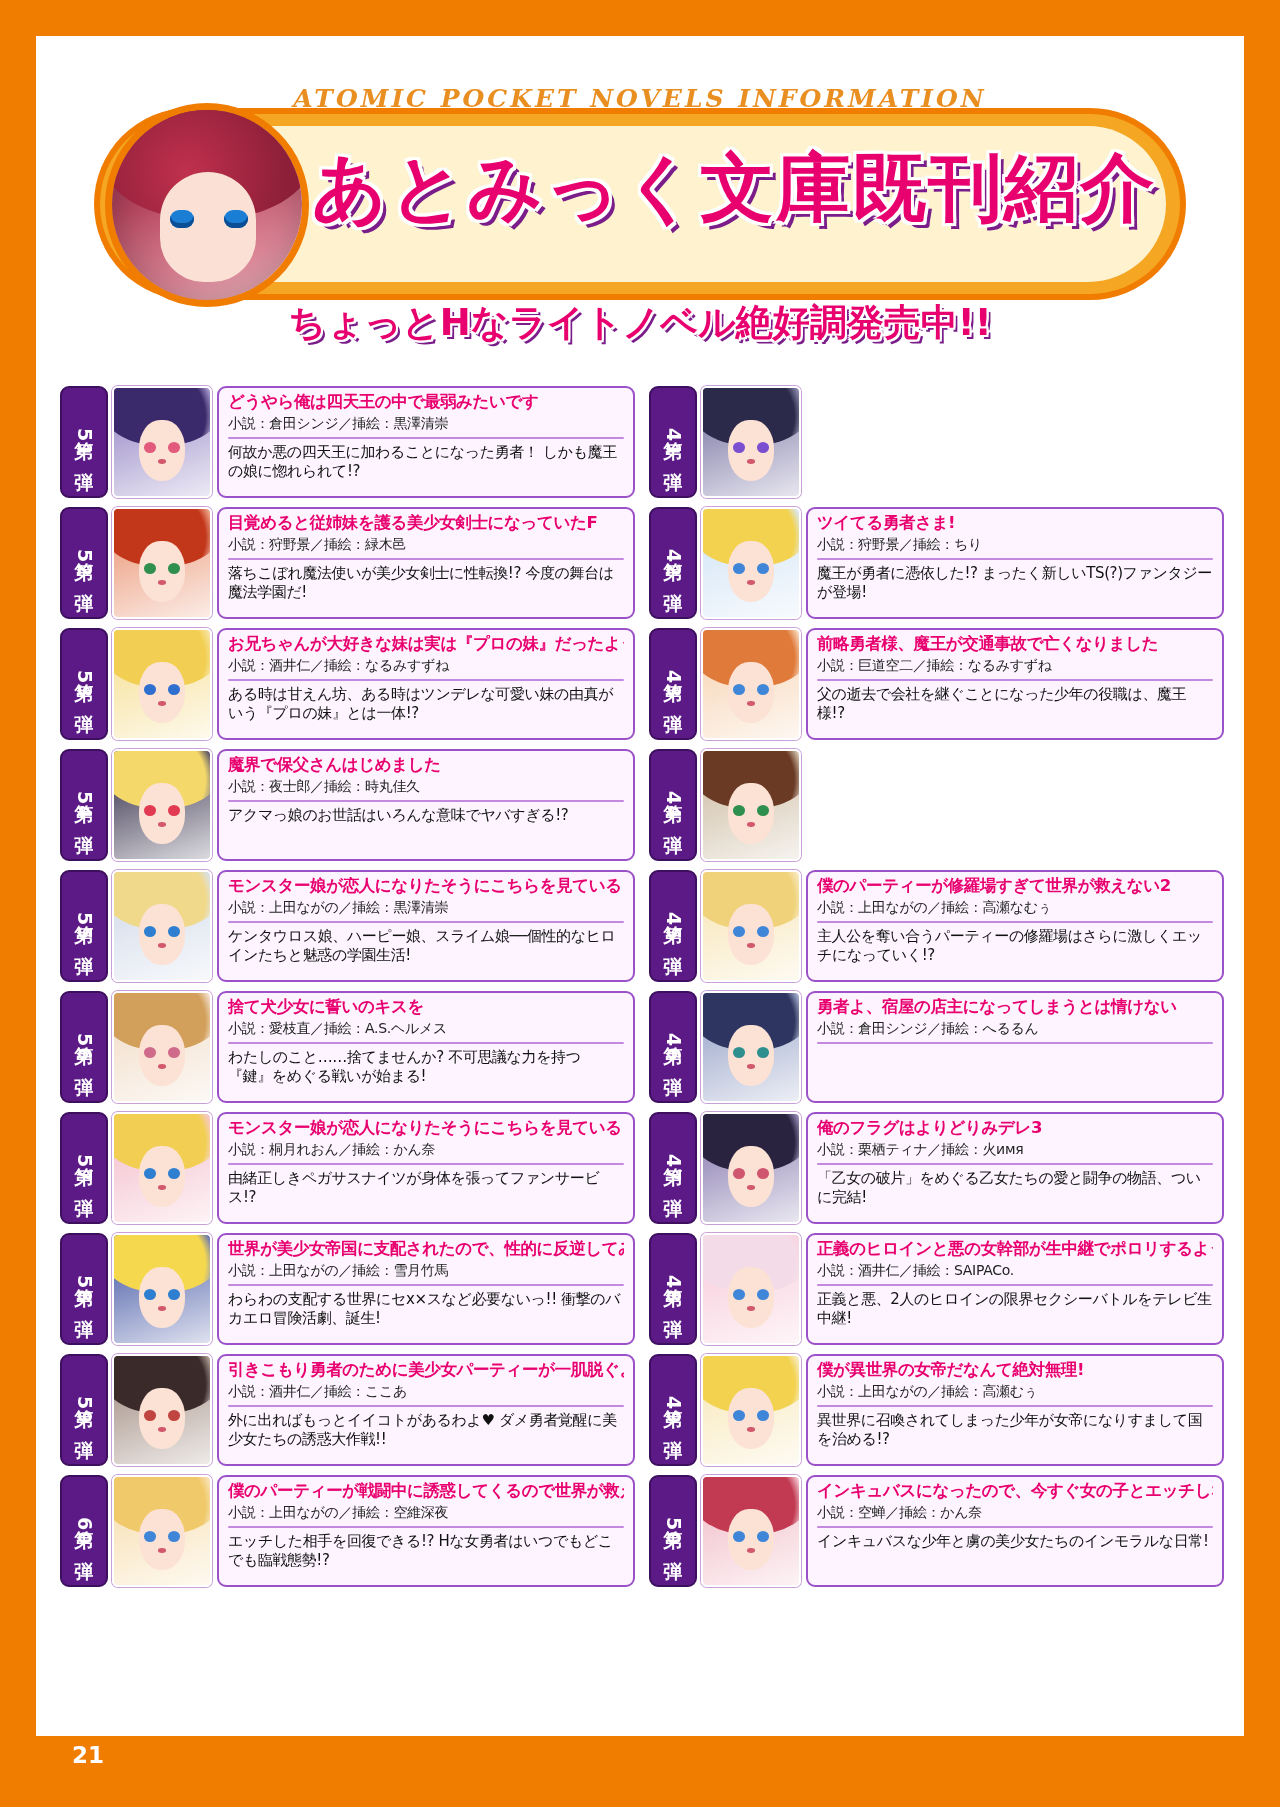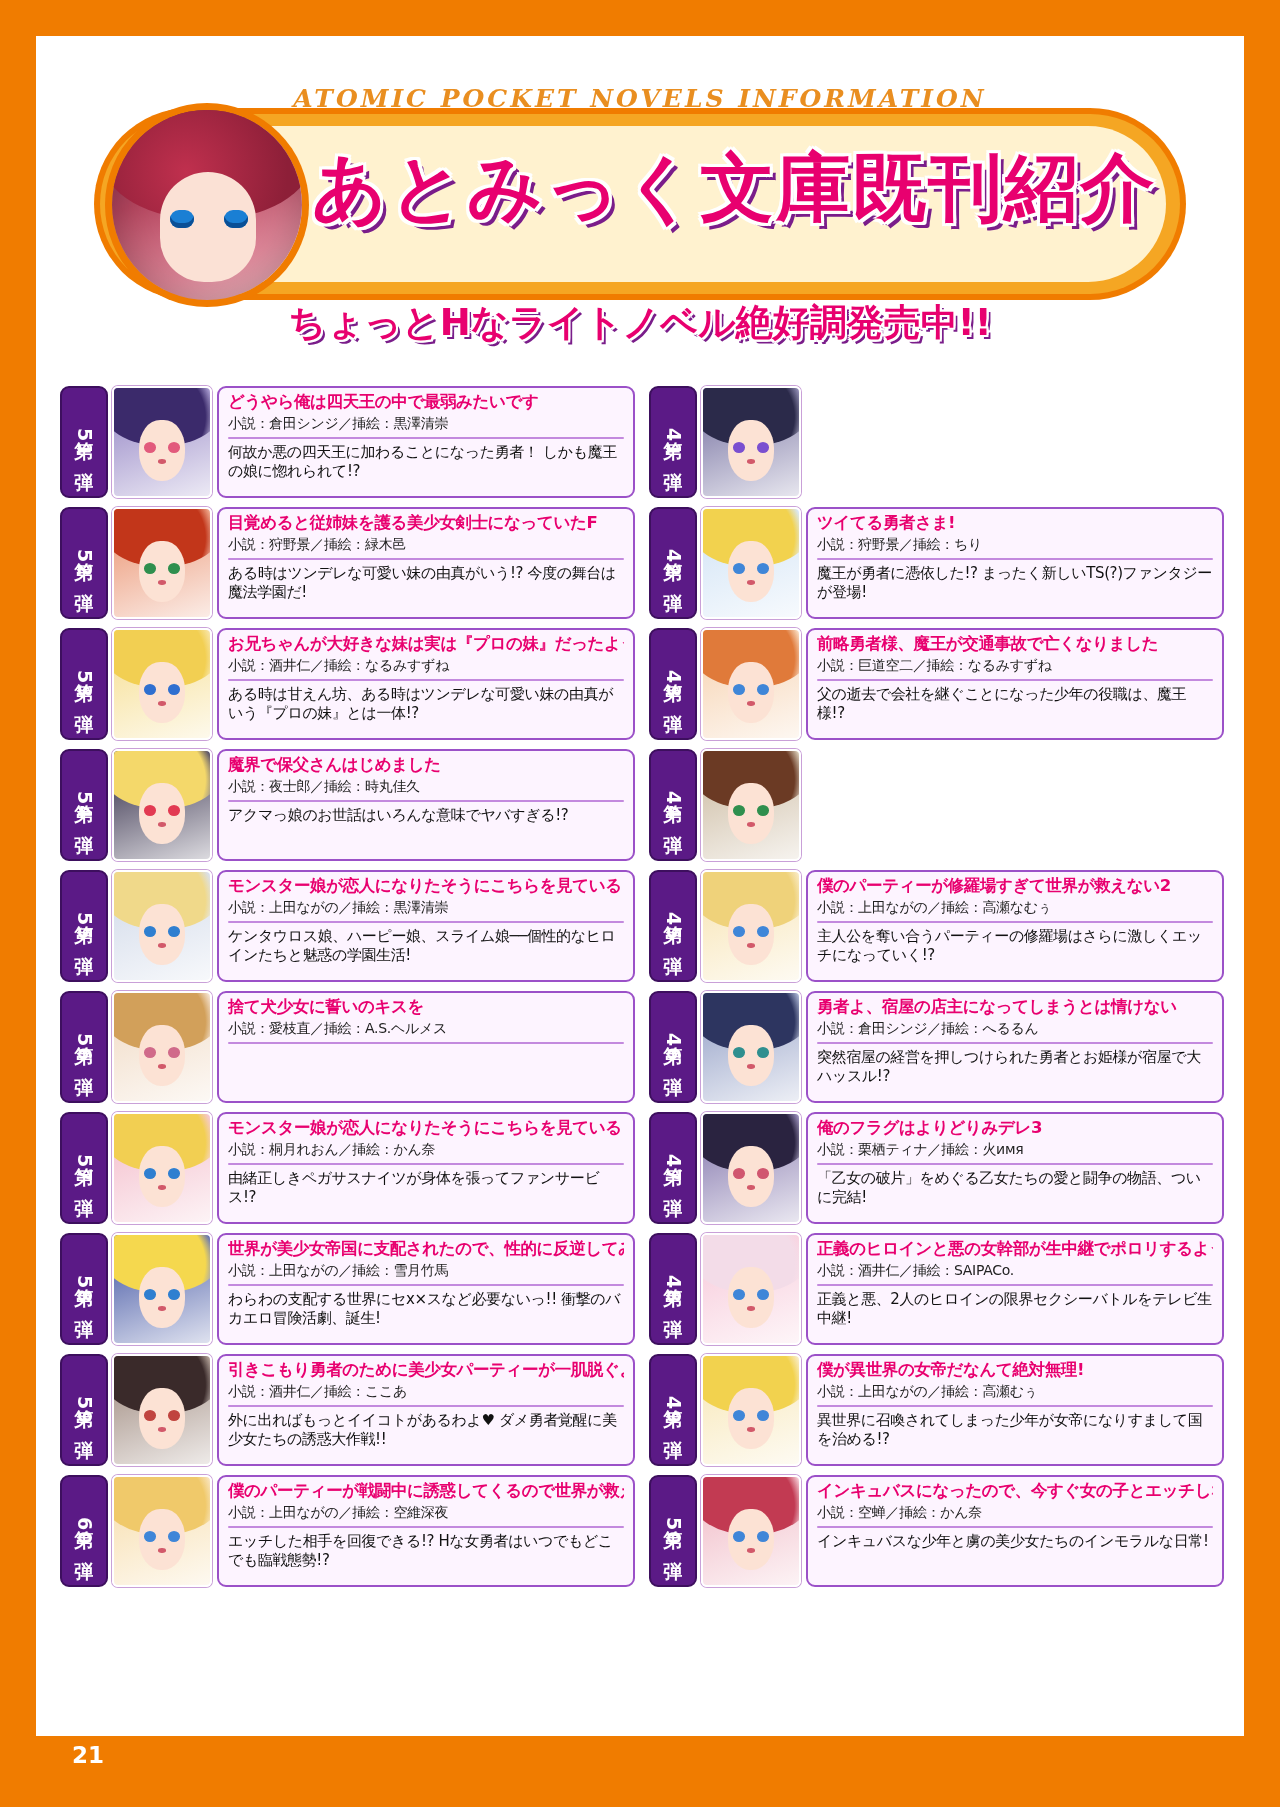--- a/index.html
+++ b/index.html
@@ -214,21 +214,21 @@
           <div class="hair" style="background:radial-gradient(circle at 45% 62%, #c2361a 0%, #c2361a 60%, rgba(0,0,0,0) 72%)"></div>
           <div class="face"></div>
           <div class="eL" style="background:#2f8f4e"></div>
           <div class="eR" style="background:#2f8f4e"></div>
           <div class="mouth"></div>
         </div>
         <div class="card">
           <div class="title">目覚めると従姉妹を護る美少女剣士になっていたF</div>
           <div class="credit">小説：狩野景／挿絵：緑木邑</div>
           <div class="rule"></div>
-          <div class="desc">ある時はツンデレな可愛い妹の由真がいう!? 今度の舞台は魔法学園だ!</div>
+          <div class="desc">落ちこぼれ魔法使いが美少女剣士に性転換!? 今度の舞台は魔法学園だ!</div>
         </div>
       </div>
       <div class="entry">
         <div class="badge">第53弾</div>
         <div class="thumb">
           <div class="bg" style="background:linear-gradient(160deg,#f6dd8c 0%, #ffffff 120%)"></div>
           <div class="hair" style="background:radial-gradient(circle at 45% 62%, #f2cf52 0%, #f2cf52 60%, rgba(0,0,0,0) 72%)"></div>
           <div class="face"></div>
           <div class="eL" style="background:#2f6fd0"></div>
           <div class="eR" style="background:#2f6fd0"></div>
@@ -282,20 +282,21 @@
           <div class="hair" style="background:radial-gradient(circle at 45% 62%, #d2a05a 0%, #d2a05a 60%, rgba(0,0,0,0) 72%)"></div>
           <div class="face"></div>
           <div class="eL" style="background:#d06a8a"></div>
           <div class="eR" style="background:#d06a8a"></div>
           <div class="mouth"></div>
         </div>
         <div class="card">
           <div class="title">捨て犬少女に誓いのキスを</div>
           <div class="credit">小説：愛枝直／挿絵：A.S.ヘルメス</div>
           <div class="rule"></div>
+          <div class="desc">わたしのこと……捨てませんか? 不可思議な力を持つ『鍵』をめぐる戦いが始まる!</div>
         </div>
       </div>
       <div class="entry">
         <div class="badge">第57弾</div>
         <div class="thumb">
           <div class="bg" style="background:linear-gradient(160deg,#f3b9c8 0%, #ffffff 120%)"></div>
           <div class="hair" style="background:radial-gradient(circle at 45% 62%, #f2cf52 0%, #f2cf52 60%, rgba(0,0,0,0) 72%)"></div>
           <div class="face"></div>
           <div class="eL" style="background:#2f7fd0"></div>
           <div class="eR" style="background:#2f7fd0"></div>
@@ -441,21 +442,20 @@
           <div class="hair" style="background:radial-gradient(circle at 45% 62%, #2d3560 0%, #2d3560 60%, rgba(0,0,0,0) 72%)"></div>
           <div class="face"></div>
           <div class="eL" style="background:#2f8f8f"></div>
           <div class="eR" style="background:#2f8f8f"></div>
           <div class="mouth"></div>
         </div>
         <div class="card">
           <div class="title">勇者よ、宿屋の店主になってしまうとは情けない</div>
           <div class="credit">小説：倉田シンジ／挿絵：へるるん</div>
           <div class="rule"></div>
-          <div class="desc">突然宿屋の経営を押しつけられた勇者とお姫様が宿屋で大ハッスル!?</div>
         </div>
       </div>
       <div class="entry">
         <div class="badge">第47弾</div>
         <div class="thumb">
           <div class="bg" style="background:linear-gradient(160deg,#7d6fa8 0%, #ffffff 120%)"></div>
           <div class="hair" style="background:radial-gradient(circle at 45% 62%, #2a2340 0%, #2a2340 60%, rgba(0,0,0,0) 72%)"></div>
           <div class="face"></div>
           <div class="eL" style="background:#d0566f"></div>
           <div class="eR" style="background:#d0566f"></div>

